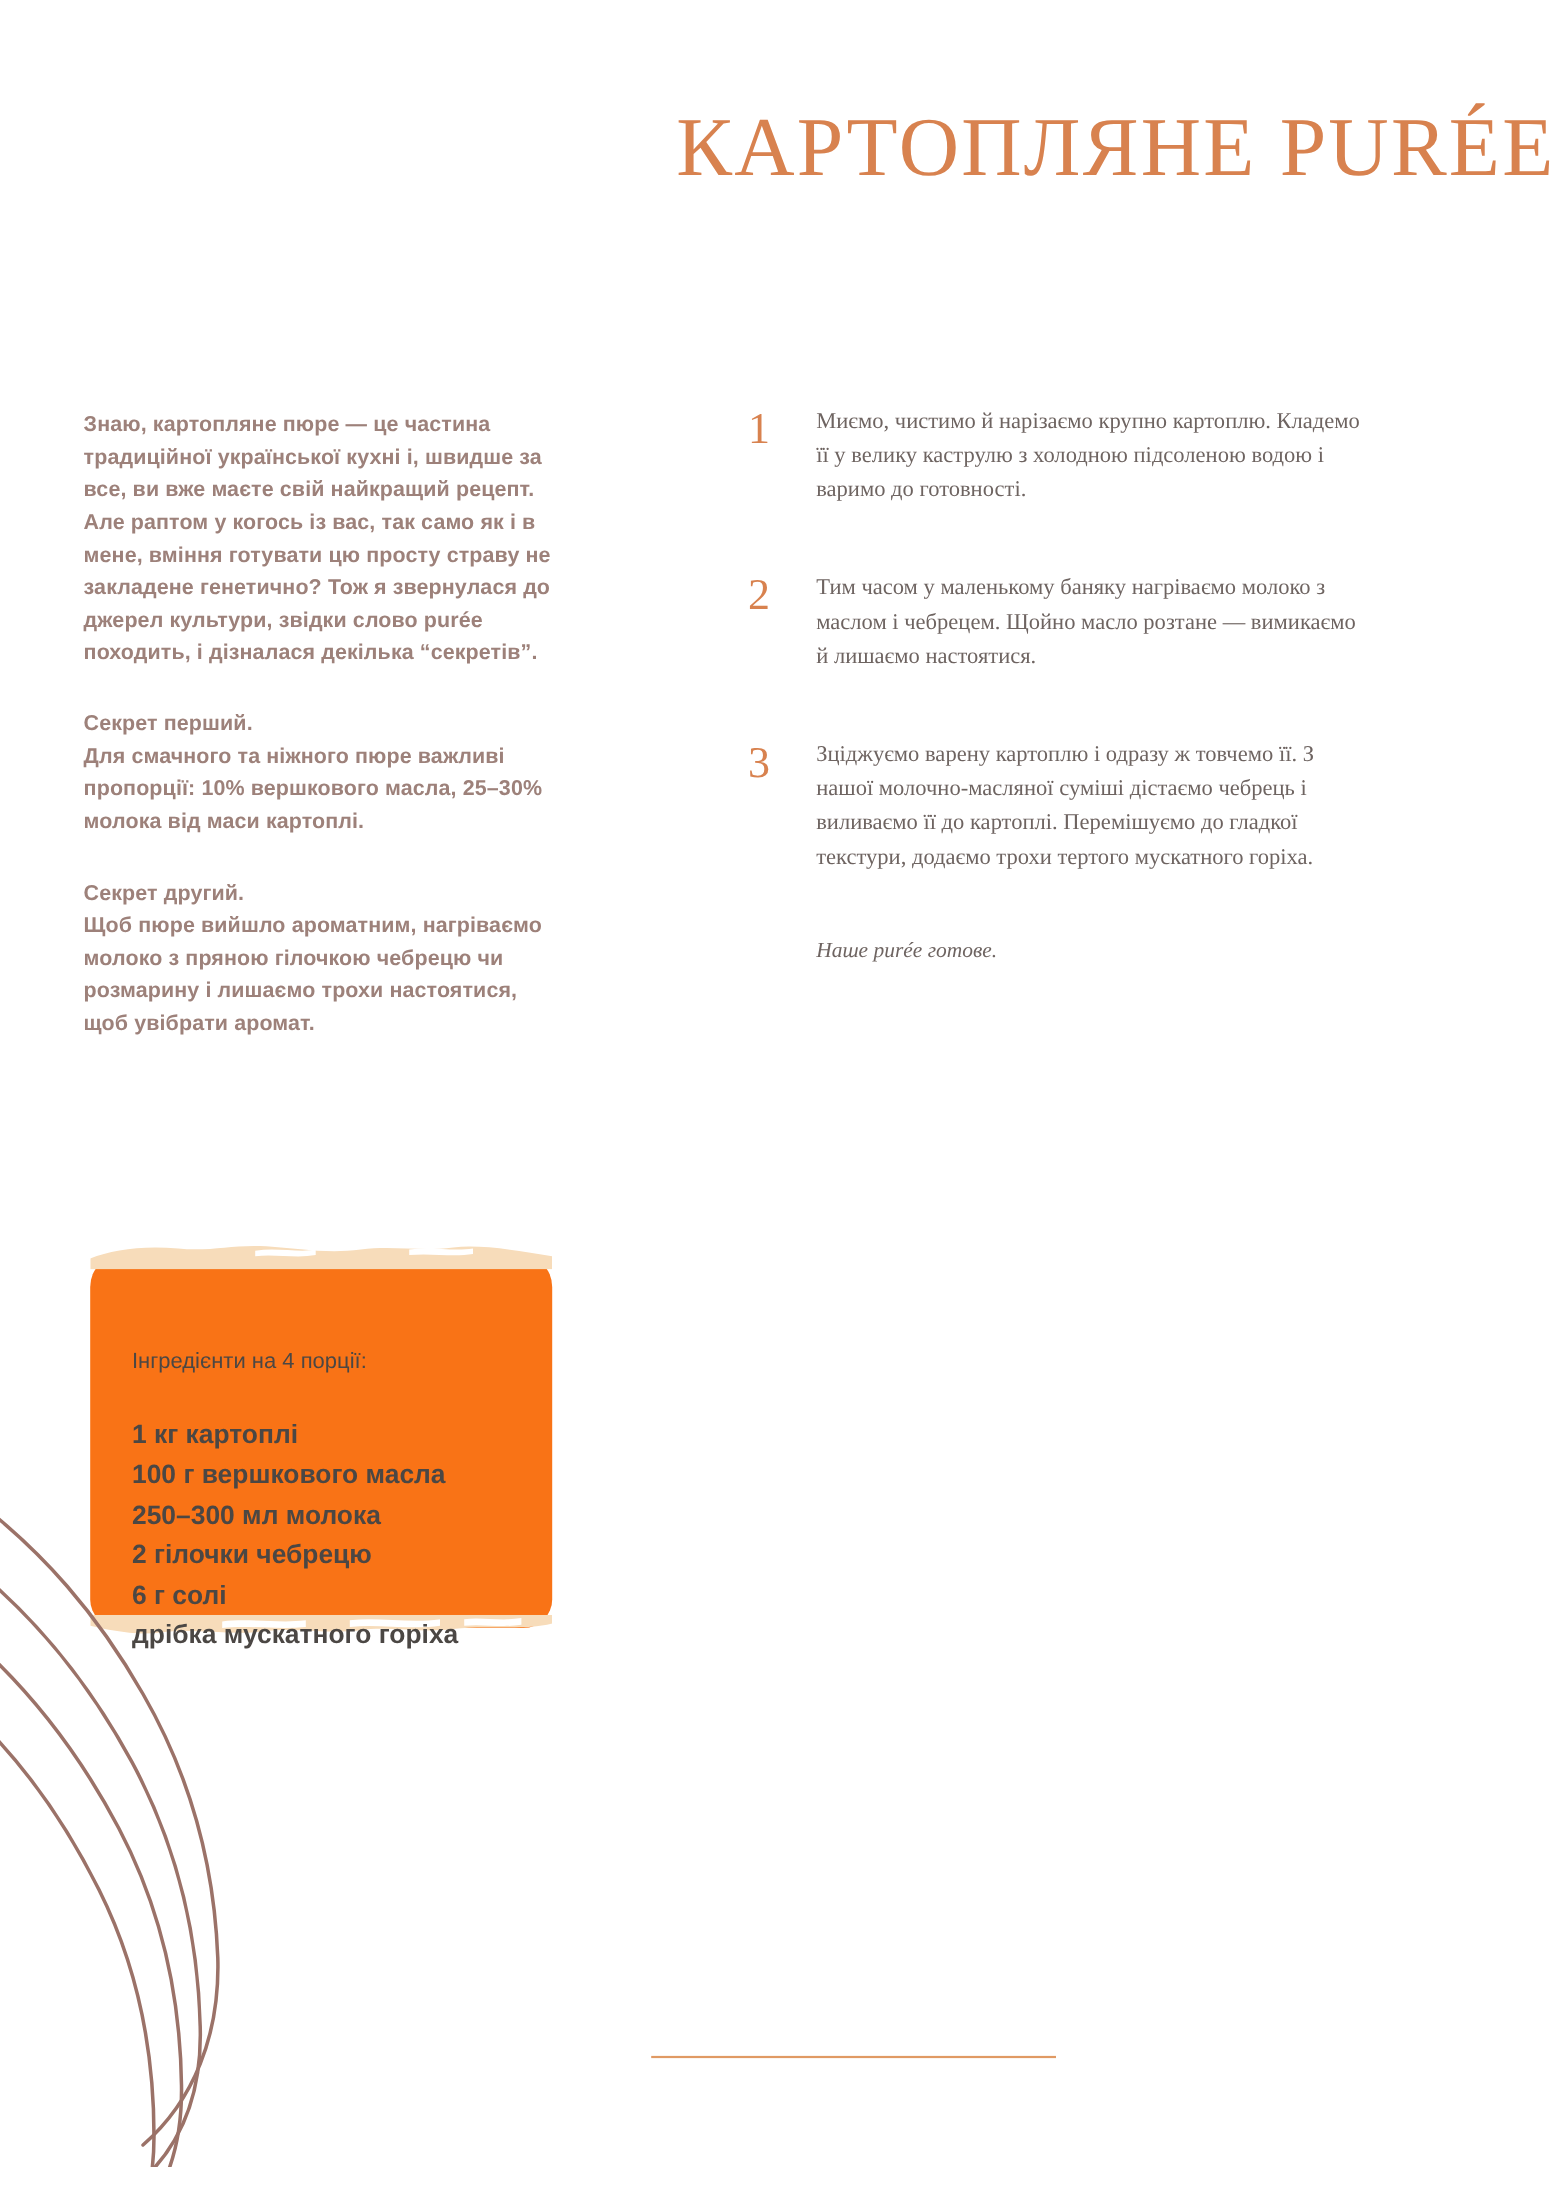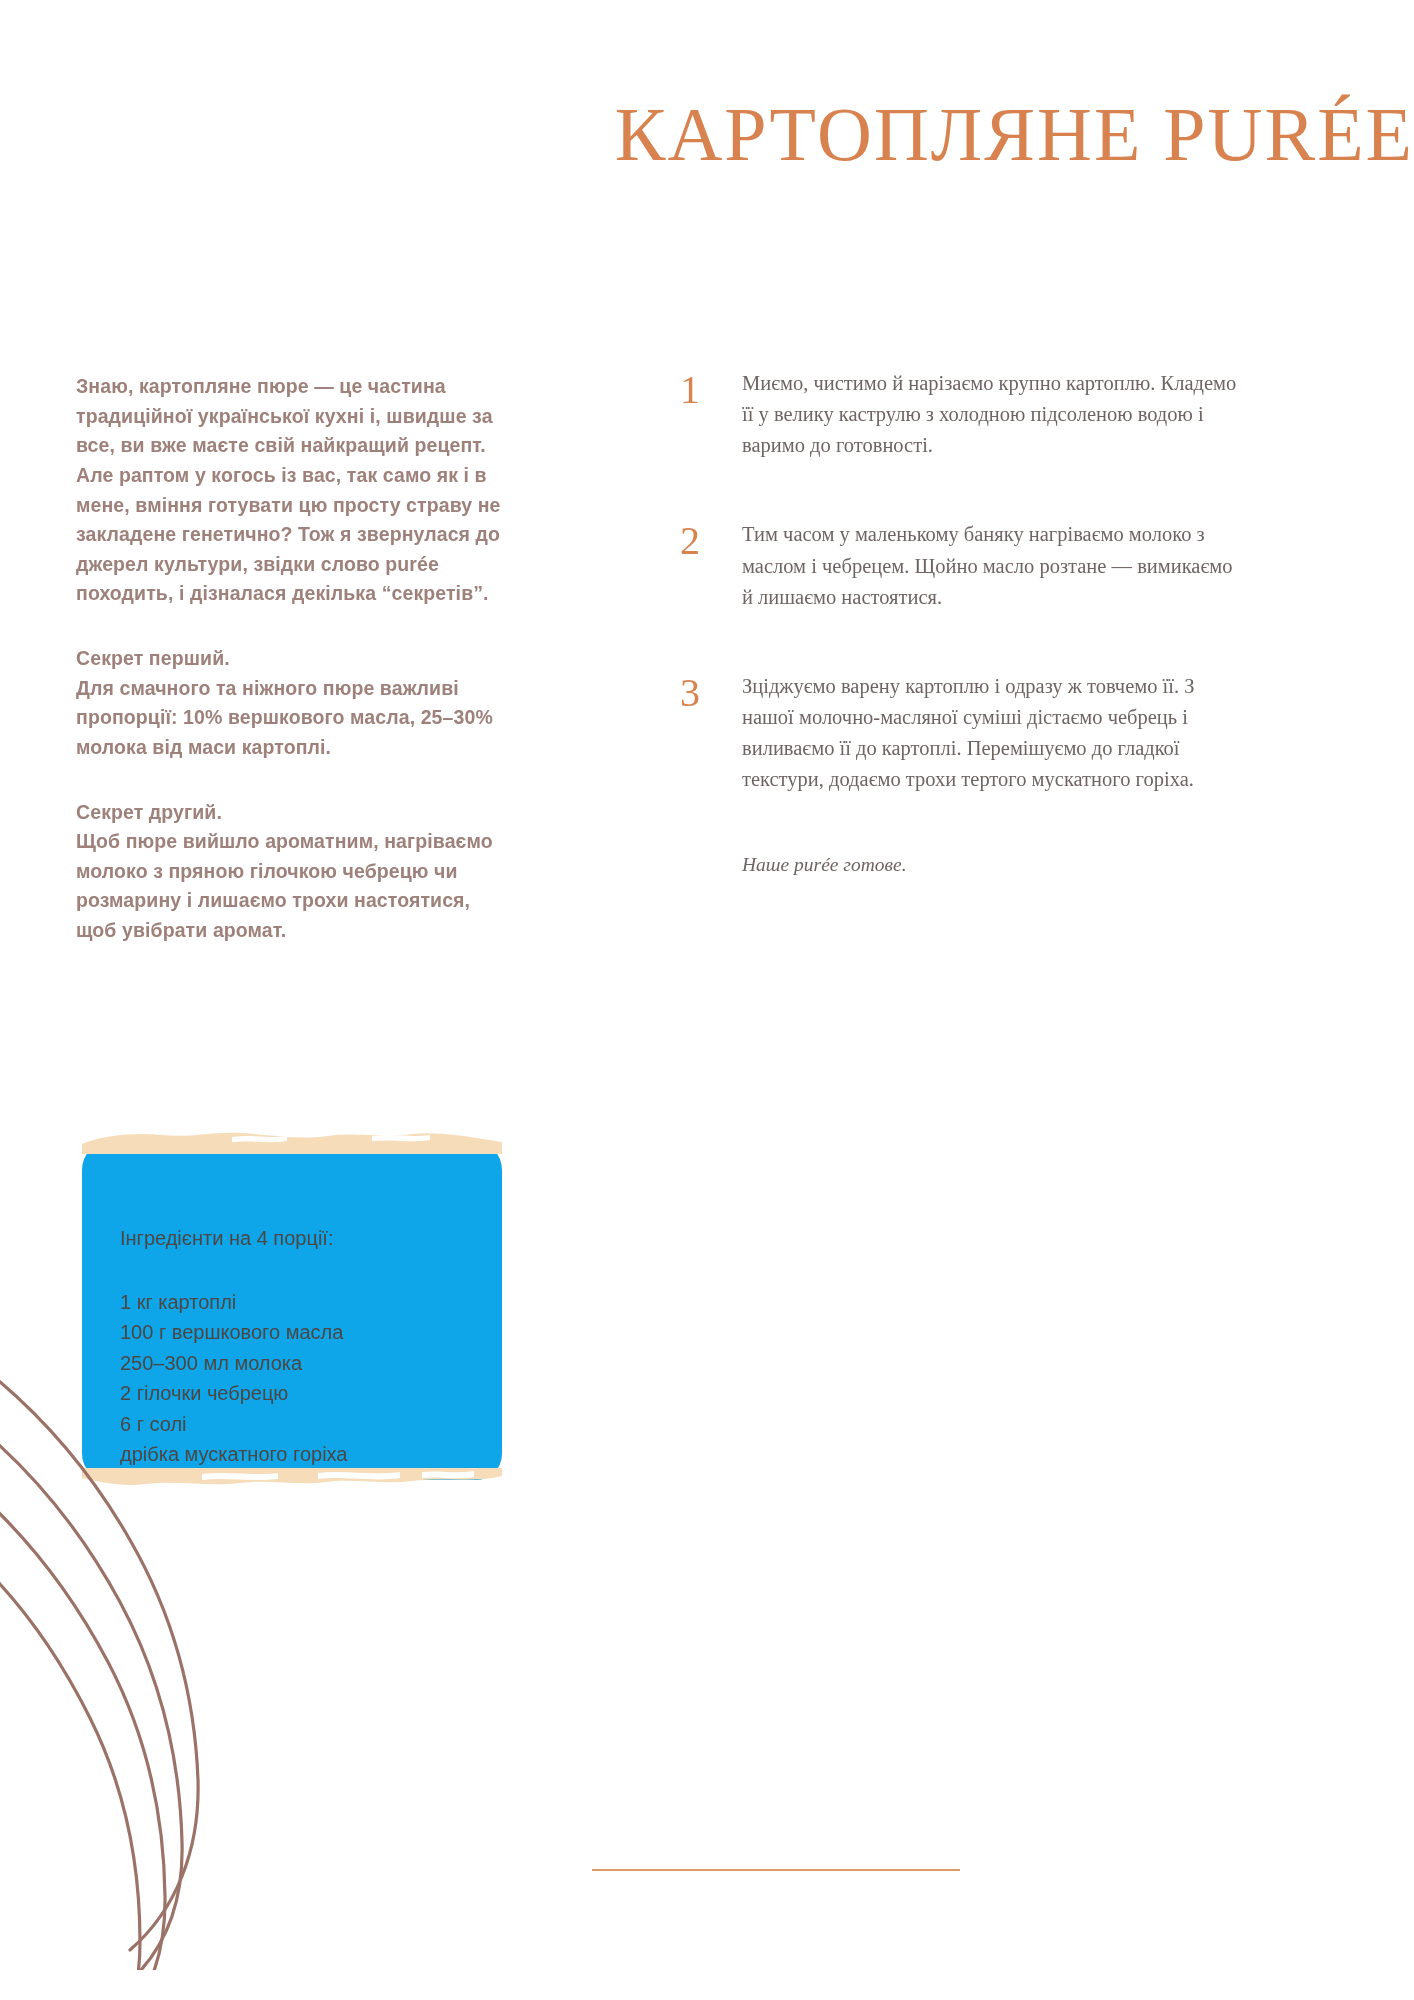--- a/index.html
+++ b/index.html
@@ -96,21 +96,21 @@
     margin-top: 28px;
   }
 
   
   .ingredients-box {
     position: absolute;
     left: 82px;
     top: 1140px;
     width: 420px;
     height: 340px;
-    background: #0ea5e9;
+    background: #f97316;
     border-radius: 30px 30px 26px 26px;
   }
   .ingredients-box .brush-top,
   .ingredients-box .brush-bottom {
     position: absolute;
     left: 0;
     width: 100%;
     height: 26px;
     overflow: hidden;
   }
@@ -125,24 +125,24 @@
   .ing-heading {
     font-family: "Liberation Sans", sans-serif;
     font-size: 20px;
     color: #4B4744;
     line-height: 1.45;
     font-weight: 400;
     margin-bottom: 34px;
   }
   .ing-list {
     font-family: "Liberation Sans", sans-serif;
-    font-size: 20px;
+    font-size: 24px;
     color: #4B4744;
     line-height: 1.52;
-    font-weight: 400;
+    font-weight: 700;
   }
 
   
   .contours {
     position: absolute;
     left: -20px;
     bottom: 30px;
     width: 420px;
     height: 620px;
     pointer-events: none;

